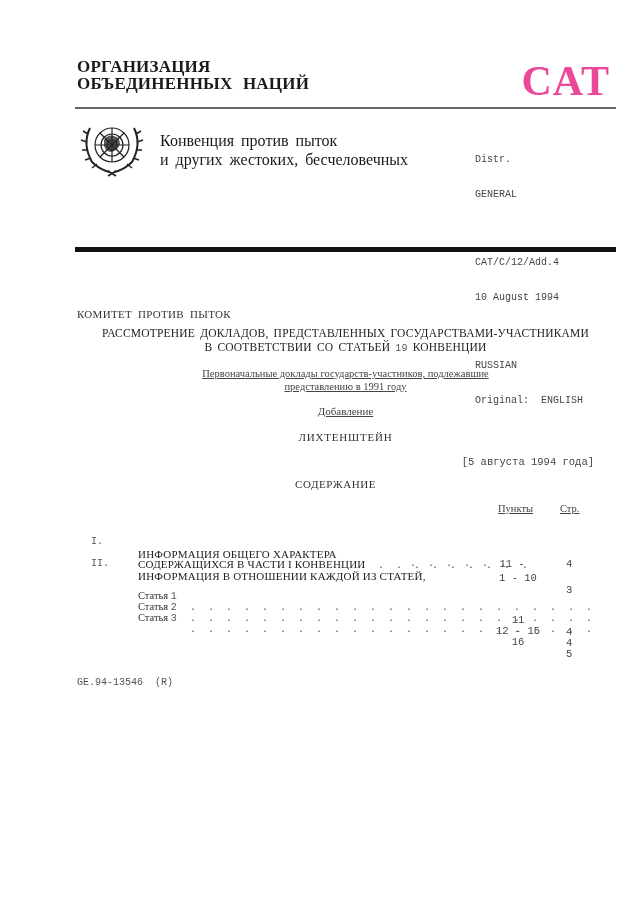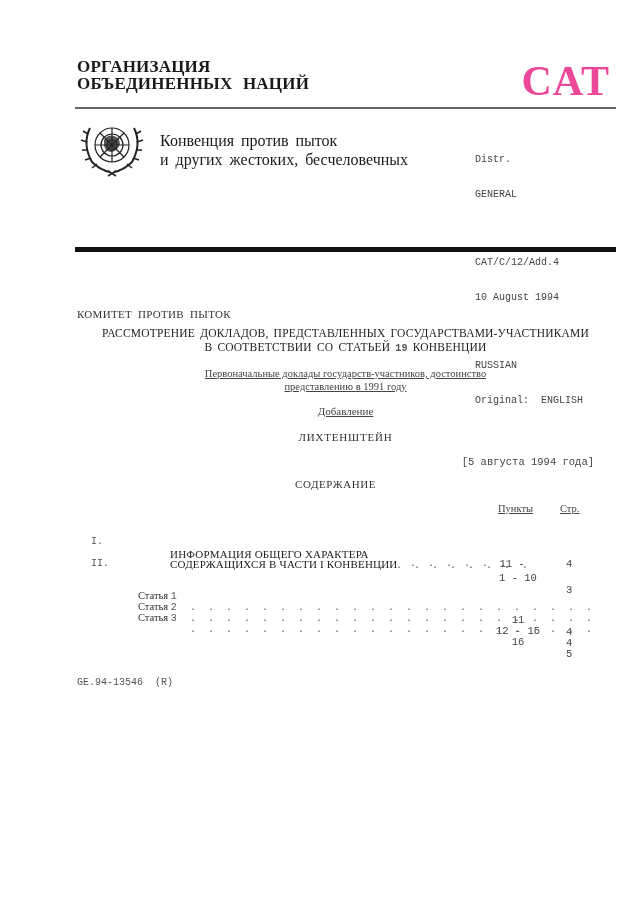--- a/index.html
+++ b/index.html
@@ -20,34 +20,34 @@
     .title { left: 160px; top: 131px; font-size: 16px; line-height: 19px; color: #1a1a1a; }
     .title div { word-spacing: 3px; }
 
     .meta { left: 475px; top: 131px; font-size: 10px; line-height: 11.5px; color: #444; white-space: pre; }
     .meta .gap { height: 11px; }
 
     .committee { left: 77px; top: 276px; font-size: 11px; color: #333; letter-spacing: 0.3px; word-spacing: 3px; margin-top: 32px; }
 
     .center { left: 75px; width: 541px; text-align: center; }
     .heading1 { top: 326px; font-size: 11.5px; line-height: 14px; color: #222; word-spacing: 2px; letter-spacing: 0.2px; }
-    .heading1 .num { font-family: "Liberation Mono", monospace; font-size: 10px; color: #555; font-weight: bold; }
+    .heading1 .num { font-family: "Liberation Mono", monospace; font-size: 10px; color: #555; }
     .subtitle { top: 367px; font-size: 10.5px; line-height: 13px; color: #444; text-decoration: underline; }
     .addendum { top: 405px; font-size: 11px; color: #444; text-decoration: underline; }
     .country { top: 431px; font-size: 11px; color: #333; letter-spacing: 0.8px; }
     .date { right: 46px; top: 456px; font-size: 10.5px; color: #444; white-space: pre; }
     .contents { left: 295px; top: 478px; font-size: 11px; color: #333; letter-spacing: 0.6px; }
 
     .col-head { top: 503px; font-size: 10.5px; color: #444; text-decoration: underline; }
     .col-head.points { left: 498px; }
     .col-head.page { left: 560px; }
 
     .toc-row { position: absolute; font-size: 10.5px; line-height: 12px; color: #444; white-space: pre; }
     .toc-num { position: absolute; left: 91px; font-family: "Liberation Mono", monospace; font-size: 10px; color: #555; }
-    .toc-text { position: absolute; left: 138px; font-family: "Liberation Serif", serif; font-size: 11px; color: #222; letter-spacing: 0.2px; margin-left: 32px; }
+    .toc-text { position: absolute; left: 138px; font-family: "Liberation Serif", serif; font-size: 11px; color: #222; letter-spacing: 0.2px; }
     .toc-dots { position: absolute; font-family: "Liberation Mono", monospace; font-size: 10px; color: #555; letter-spacing: 3px; }
     .toc-points { position: absolute; font-family: "Liberation Mono", monospace; font-size: 10.5px; color: #444; width: 60px; text-align: center; }
     .toc-page { position: absolute; left: 566px; font-family: "Liberation Mono", monospace; font-size: 10.5px; color: #444; }
 
     .sub-text { position: absolute; left: 138px; font-family: "Liberation Serif", serif; font-size: 10.5px; color: #333; }
     .sub-text .n { font-family: "Liberation Mono", monospace; font-size: 10px; color: #555; }
 
     .footer { left: 77px; top: 677px; font-size: 10px; color: #555; white-space: pre; }
   </style>
 </head>
@@ -114,21 +114,21 @@
 <div class="abs rule-thick"></div>
 
 <div class="abs committee serif">КОМИТЕТ ПРОТИВ ПЫТОК</div>
 
 <div class="abs center heading1 serif">
   <div>РАССМОТРЕНИЕ ДОКЛАДОВ, ПРЕДСТАВЛЕННЫХ ГОСУДАРСТВАМИ-УЧАСТНИКАМИ</div>
   <div><span>В СООТВЕТСТВИИ СО СТАТЬЕЙ </span><span class="num">19</span><span> КОНВЕНЦИИ</span></div>
 </div>
 
 <div class="abs center subtitle serif">
-  <div>Первоначальные доклады государств-участников, достоинство</div>
+  <div>Первоначальные доклады государств-участников, подлежавшие</div>
   <div>представлению в 1991 году</div>
 </div>
 
 <div class="abs center addendum serif">Добавление</div>
 <div class="abs center country serif">ЛИХТЕНШТЕЙН</div>
 <div class="abs date mono">[5 августа 1994 года]</div>
 <div class="abs contents serif">СОДЕРЖАНИЕ</div>
 
 <div class="abs col-head points serif">Пункты</div>
 <div class="abs col-head page serif">Стр.</div>
@@ -136,20 +136,21 @@
 <div class="toc-row" style="top:524px; left:0; width:640px; height:14px;">
   <span class="toc-num">I.</span>
   <span class="toc-text">ИНФОРМАЦИЯ ОБЩЕГО ХАРАКТЕРА</span>
   <span class="toc-dots" style="left:360px;">. . . . . . . . . .</span>
   <span class="toc-points" style="left:488px;">1 - 10</span>
   <span class="toc-page">3</span>
 </div>
 
 <div class="toc-row" style="top:546px; left:0; width:556px; height:26px;">
   <span class="toc-num">II.</span>
+  <span class="toc-text">ИНФОРМАЦИЯ В ОТНОШЕНИИ КАЖДОЙ ИЗ СТАТЕЙ,</span>
   <span class="toc-text" style="top:12px;">СОДЕРЖАЩИХСЯ В ЧАСТИ I КОНВЕНЦИИ</span>
   <span class="toc-dots" style="left:410px; top:12px;">. . . . . .</span>
   <span class="toc-points" style="left:482px; top:12px;">11 -</span>
   <span class="toc-page" style="top:12px;">4</span>
 </div>
 
 <div class="toc-row" style="top:578px; left:0; width:580px; height:11px;">
   <span class="sub-text"><span>Статья</span> <span class="n">1</span></span>
   <span class="toc-dots" style="left:190px;">. . . . . . . . . . . . . . . . . . . . . . .</span>
   <span class="toc-points" style="left:488px;">11</span>

